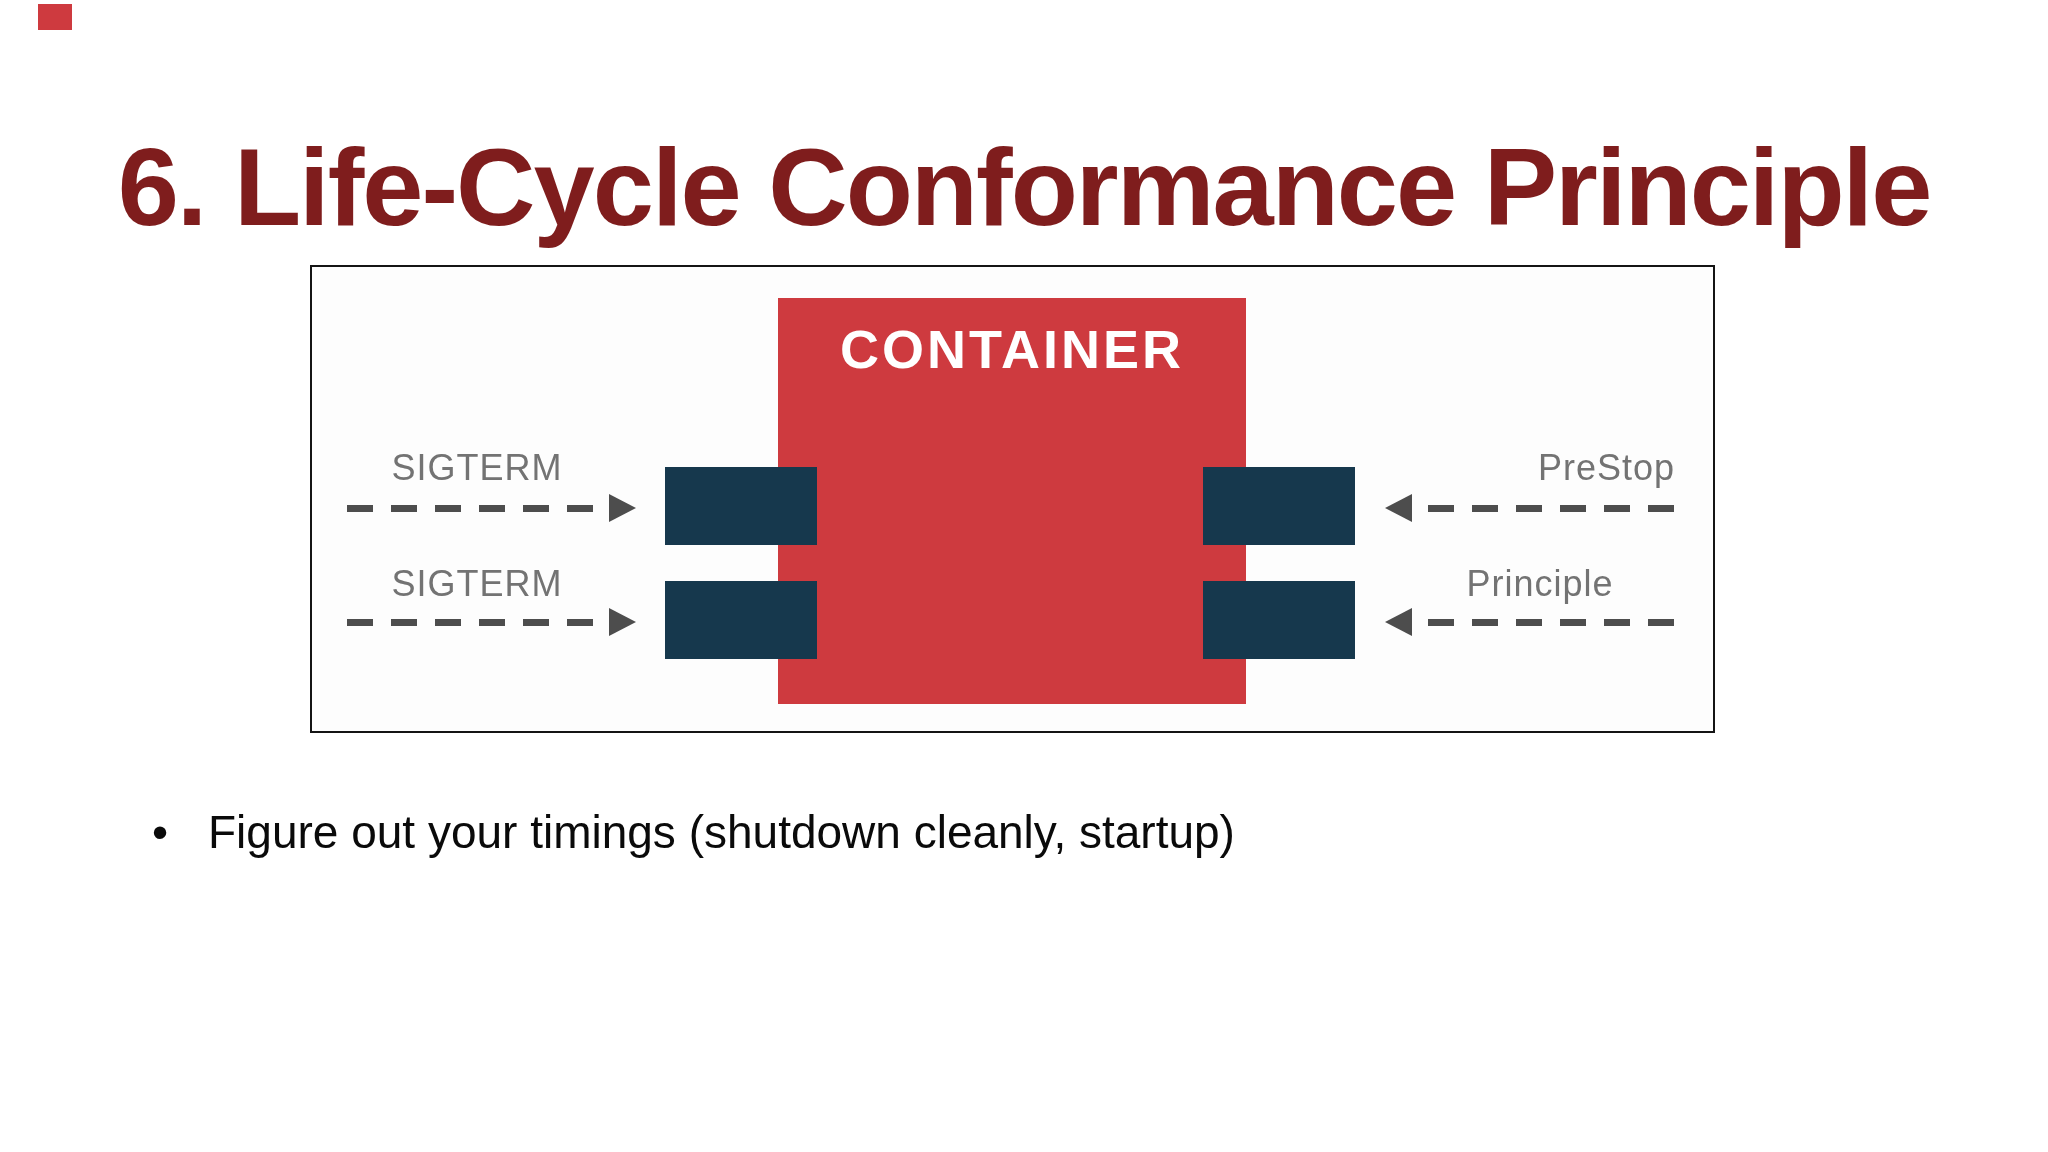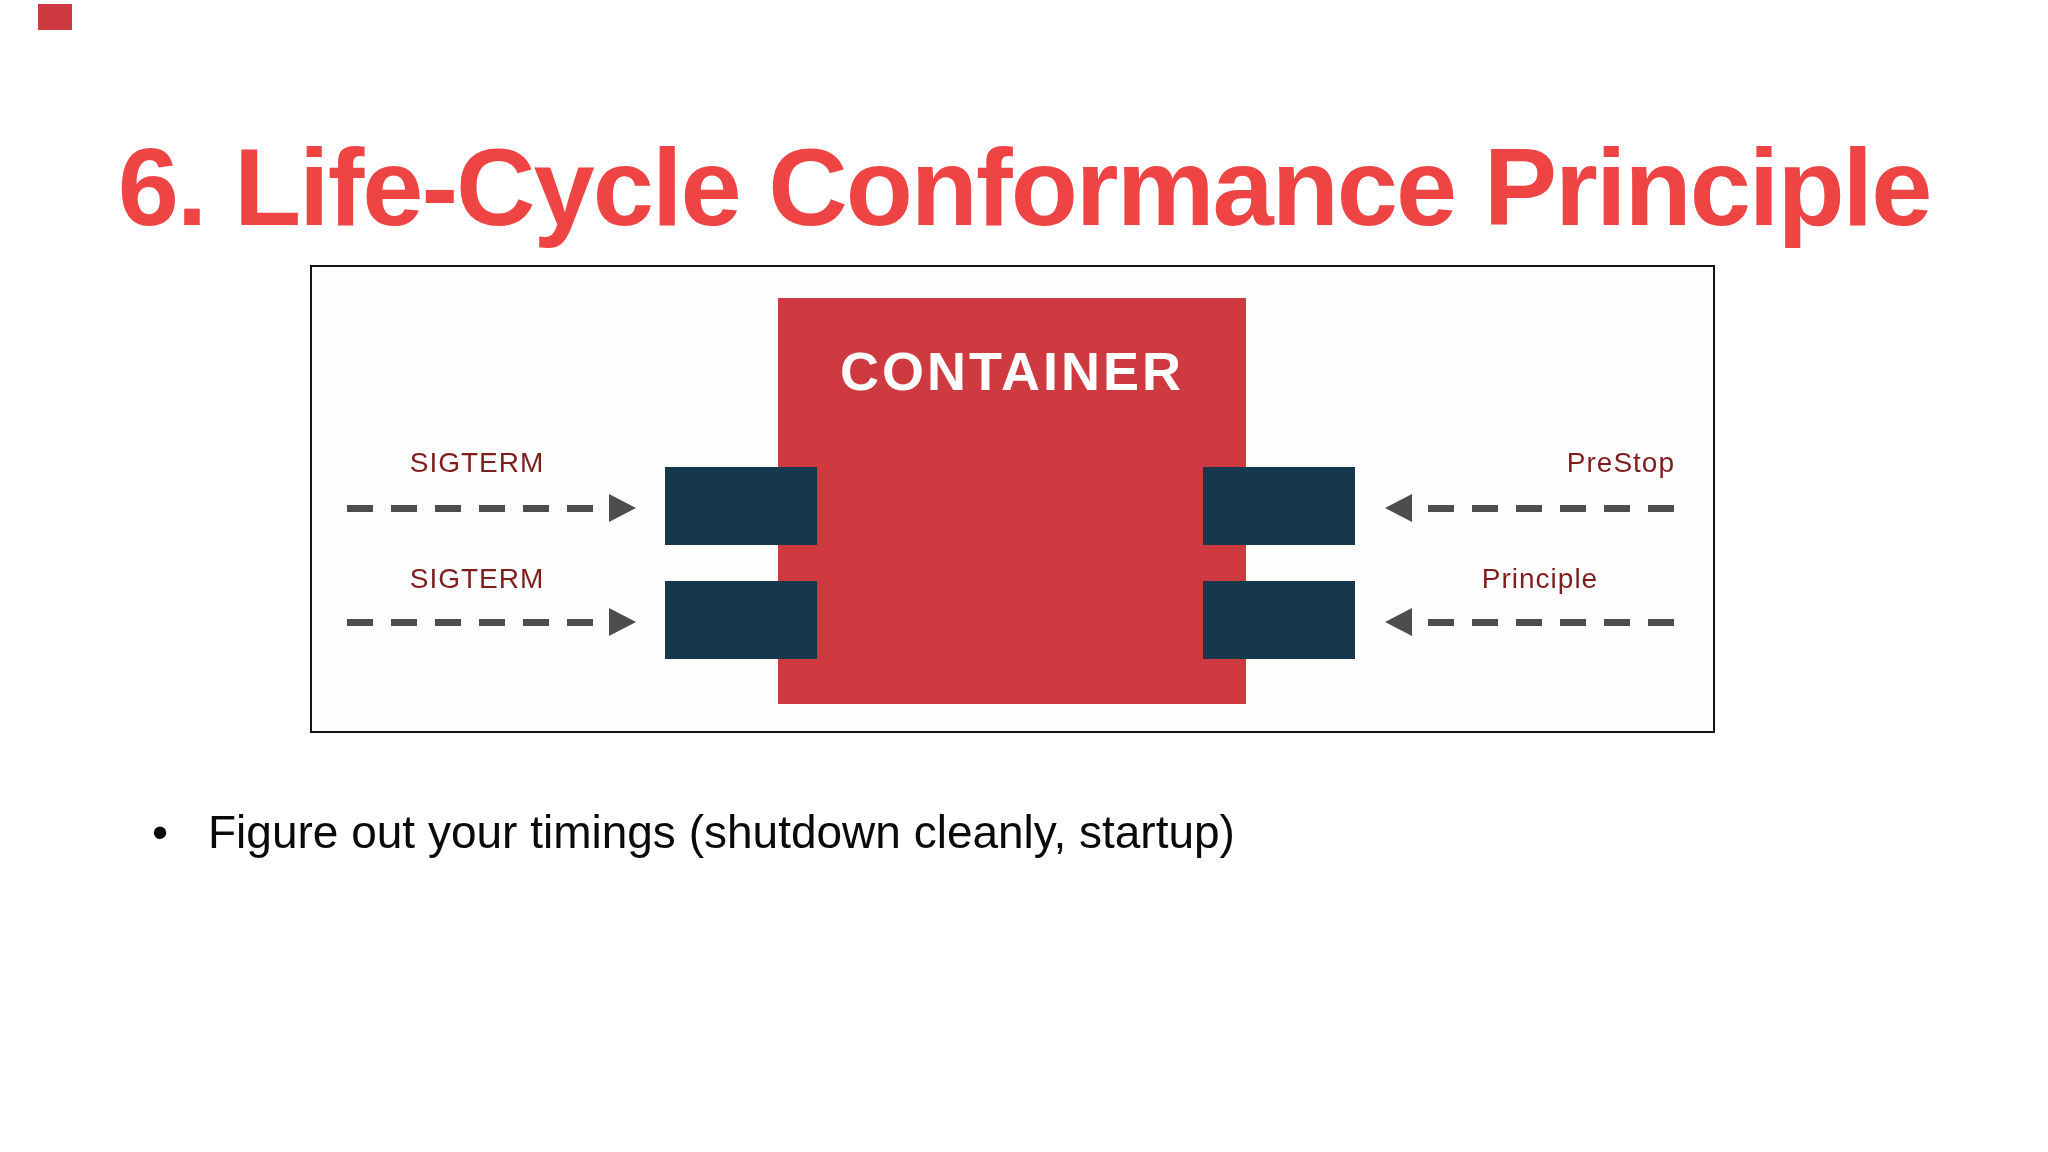--- a/index.html
+++ b/index.html
@@ -12,56 +12,56 @@
   }
   .slide-marker {
     position:absolute; left:38px; top:4px;
     width:34px; height:26px;
     background:#ce3a3f;
   }
   .slide-title {
     position:absolute; left:0; right:0; top:52px;
     text-align:center;
     font-size:110px; font-weight:bold; letter-spacing:-2px;
-    color:#ef4444; line-height:1.1;
+    color:#7f1d1d; line-height:1.1;
     white-space:nowrap;
   }
   .diagram-frame {
     position:absolute; left:310px; top:265px;
     width:1405px; height:468px;
     border:2px solid #141414;
     background:#fdfdfd;
     box-sizing:border-box;
   }
   .container-box {
     position:absolute; left:466px; top:31px;
     width:468px; height:406px;
     background:#ce3a3f;
   }
   .container-label {
-    display:block; margin-top:42px;
+    display:block; margin-top:20px;
     text-align:center;
     font-size:54px; font-weight:bold; letter-spacing:3px;
     color:#ffffff;
   }
   .port-block {
     position:absolute;
     width:152px; height:78px;
     background:#16384d;
   }
   .port-left-top    { left:353px; top:200px; }
   .port-left-bottom { left:353px; top:314px; }
   .port-right-top   { left:891px; top:200px; }
   .port-right-bottom{ left:891px; top:314px; }
   .hook-label {
     position:absolute;
     width:270px;
     text-align:center;
-    font-size:28px; font-weight:400; letter-spacing:1px;
-    color:#7f1d1d;
+    font-size:36px; font-weight:400; letter-spacing:1px;
+    color:#737373;
     white-space:nowrap;
   }
   .label-sigterm  { left:30px;   top:180px; }
   .label-sigkill  { left:30px;   top:296px; }
   .label-prestop  { left:1093px; top:180px;text-align:right; }
   .label-poststart{ left:1093px; top:296px; }
   .arrow {
     position:absolute;
     width:289px; height:28px;
   }

